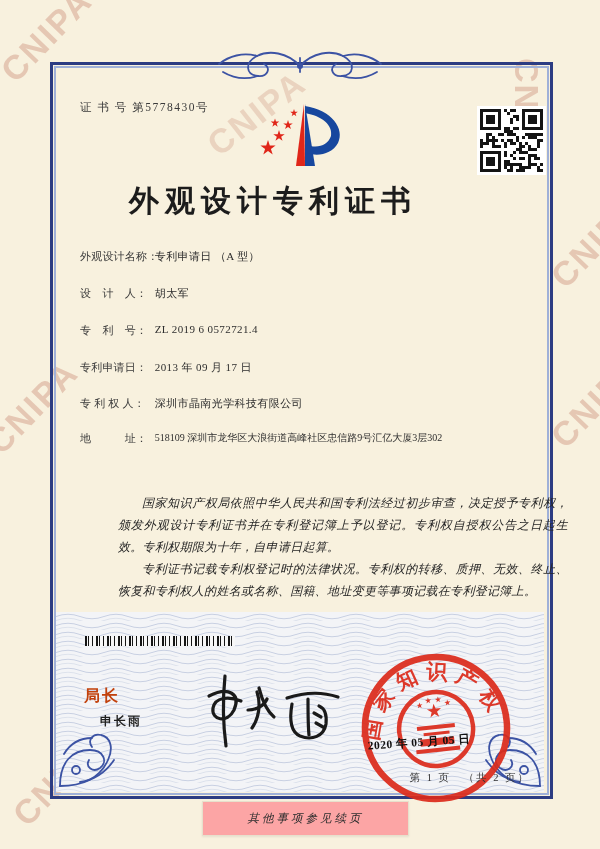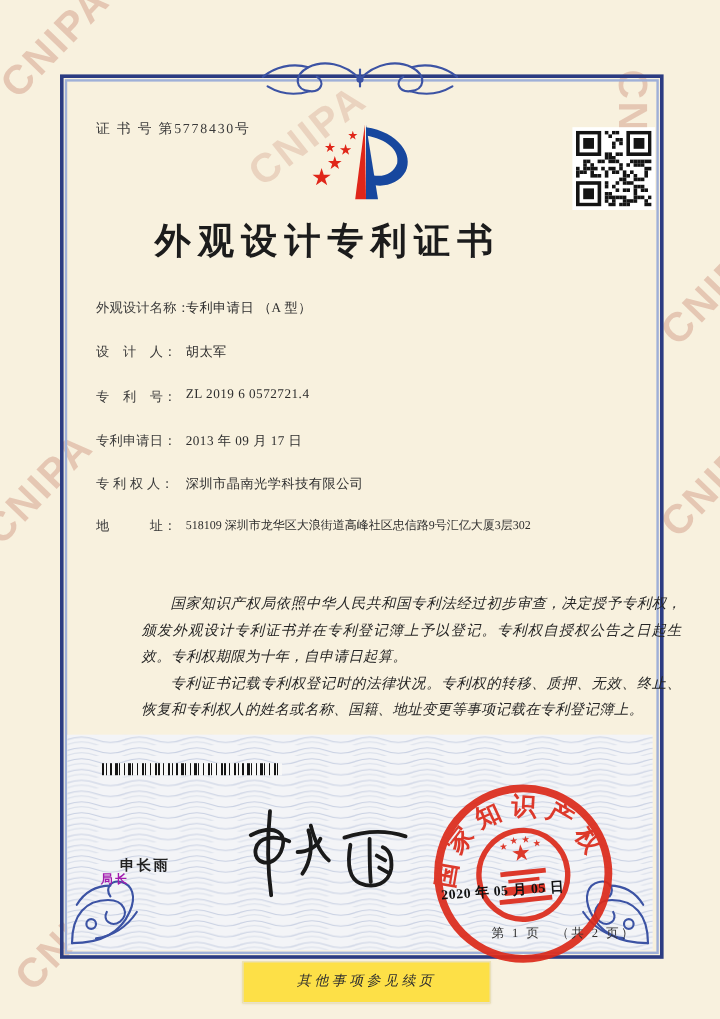--- a/index.html
+++ b/index.html
@@ -25,32 +25,32 @@
   .frow .val{letter-spacing:0.4px; color:#2e2e2e;}
   .frow .val.addr{font-size:10px; letter-spacing:0;}
   .lab2{position:absolute; left:300px; top:0; letter-spacing:0.2px; color:#3a3a3a;}
   .val2{position:absolute; left:377px; top:0; letter-spacing:0.4px; color:#2e2e2e;}
   .paras{position:absolute; left:78px; top:492px; width:450px;margin-left:40px;}
   .paras p{margin:0; font-size:12px; line-height:22px; font-style:italic;
     letter-spacing:0.3px; text-indent:2em; text-align:justify; color:#262626;}
   .waves{position:absolute; left:56px; top:612px;}
   .barcode{position:absolute; left:85px; top:636px; width:150px; height:10px;
     background:repeating-linear-gradient(90deg,#151515 0 2px,#f7f7f7 2px 3px,#151515 3px 4px,#f7f7f7 4px 7px,#151515 7px 8px,#f7f7f7 8px 11px);}
-  .signer-title{position:absolute; left:84px; top:726px; font-family:"Liberation Sans", sans-serif;
-    font-weight:600; font-size:10px; letter-spacing:2px; color:#a21caf;}
+  .signer-title{position:absolute; left:84px; top:686px; font-family:"Liberation Sans", sans-serif;
+    font-weight:600; font-size:16px; letter-spacing:2px; color:#c2410c;}
   .signer-name{position:absolute; left:100px; top:713px; font-family:"Liberation Sans", sans-serif;
     font-weight:600; font-size:12px; letter-spacing:2px; color:#222;}
   .sig{position:absolute; left:195px; top:666px;}
   .seal{position:absolute; left:357px; top:649px; opacity:0.92; transform:rotate(-6deg);}
   .seal-date{position:absolute; left:360px; top:735px; width:118px; text-align:center;
     font-size:11.5px; font-weight:bold; color:#111; letter-spacing:0.5px; transform:rotate(-4deg);}
   .pageno{position:absolute; left:30px; top:771px; width:500px; text-align:right;
     font-size:10.5px; letter-spacing:2px; color:#333;}
   .sticker{position:absolute; left:202px; top:801px; width:205px; height:33px;
-    background:#fde047; border:1px solid #e7e0cc; box-shadow:0 1px 2px rgba(0,0,0,0.08);
+    background:#fca5a5; border:1px solid #e7e0cc; box-shadow:0 1px 2px rgba(0,0,0,0.08);
     text-align:center; line-height:33px; font-size:11.5px; font-style:italic;
     letter-spacing:3px; color:#2f2f2f;}
   .logo{position:absolute; left:248px; top:96px;}
   .qr{position:absolute; left:477px; top:106px; background:#fff; padding:3px;}
   .orn-top{position:absolute; left:213px; top:46px;}
   .orn-bl{position:absolute; left:54px; top:710px;}
   .orn-br{position:absolute; left:464px; top:710px; transform:scaleX(-1);}
 </style>
 </head>
 <body>

